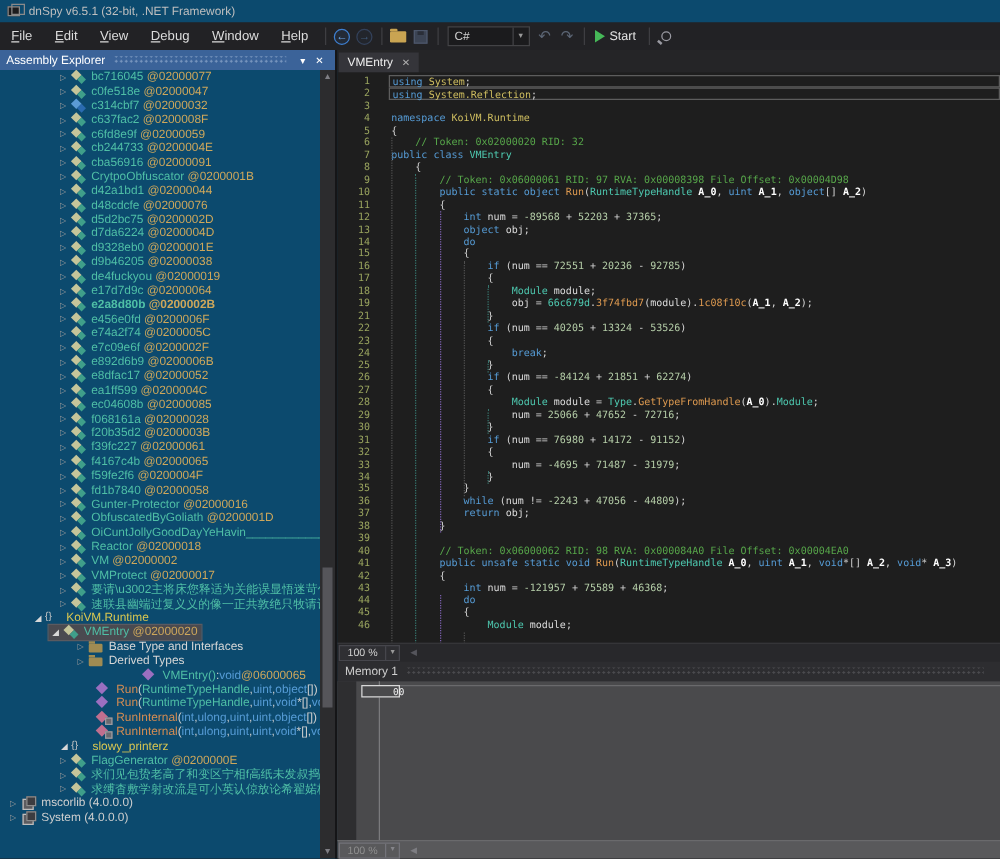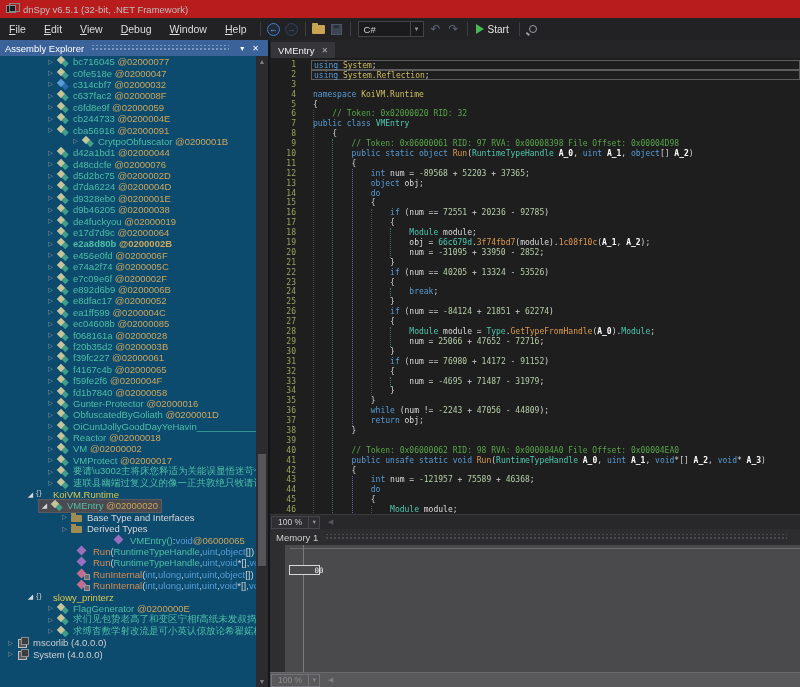--- a/index.html
+++ b/index.html
@@ -1,21 +1,21 @@
 <!DOCTYPE html>
 <html><head>
 <meta charset="utf-8">
 <style>
   * { margin:0; padding:0; box-sizing:border-box; }
   html,body { width:800px; height:687px; overflow:hidden; background:#1e1e1e;
     font-family:"Liberation Sans","DejaVu Sans",sans-serif; }
   .app { width:800px; height:687px; display:flex; flex-direction:column; background:#202022; }
 
   
-  .titlebar { height:18px; background:#b91c1c; display:flex; align-items:center; padding-left:6px; flex:none; }
+  .titlebar { height:18px; background:#0c4a6e; display:flex; align-items:center; padding-left:6px; flex:none; }
   .win-ico { width:10px; height:8px; border:1px solid #8a8a8a; position:relative; margin-right:7px; background:#1c1c1e; }
   .win-ico::before { content:""; position:absolute; left:2px; top:-3px; width:9px; height:7px; border:1px solid #8a8a8a; }
   .titlebar .t { font-size:9.5px; color:#bfbfbf; }
 
   
   .menubar { height:22px; background:#222225; display:flex; align-items:center; flex:none; }
   .menu-item { font-size:10.5px; color:#dcdcdc; padding:3px 9px; cursor:default; }
   .menu-item::first-letter { text-decoration:underline; }
   .tb-sep { width:1px; height:14px; background:#3e3e42; margin:0 4px; }
   .tb-btn { width:18px; height:18px; display:flex; align-items:center; justify-content:center; flex:none; }
@@ -107,21 +107,21 @@
   .hleft { font-size:7px; color:#55555c; margin-left:8px; }
 
   .memhead { height:16px; background:#2d2d30; display:flex; align-items:center; padding:0 6px; flex:none; }
   .memhead .mt { font-size:9.5px; color:#cfcfcf; white-space:nowrap; }
   .dots-g { flex:1; height:6px; margin:0 7px;
     background-image:radial-gradient(#4a4a4e 0.8px, transparent 0.9px); background-size:4px 4px; background-position:0 2px; }
   .membody { flex:1; background:#4a4a4c; position:relative; min-height:0; }
   .memgutter { position:absolute; left:0; top:0; bottom:0; width:15px; background:#2e2e30; }
   .memdiv { position:absolute; left:33px; top:0; bottom:0; width:1px; background:#7a7a7c; }
   .memrowline { position:absolute; left:20px; right:0; top:3px; height:1px; background:#6a6a6c; }
-  .membyte { position:absolute; left:19px; top:20px; width:14px; height:10px; border:1px solid #d8d8d8;
+  .membyte { position:absolute; left:19px; top:3px; width:14px; height:10px; border:1px solid #d8d8d8;
     font-family:"DejaVu Sans Mono","Liberation Mono",monospace; font-size:7.5px; color:#f0f0f0;
     display:flex; align-items:center; justify-content:center; background:#4a4a4c;padding-left:29px; }
   .memzoom { height:15px; background:#59595b; border-top:1px solid #6a6a6c; display:flex; align-items:center; flex:none; }
   .memzoom .zoombox { background:#59595b; border-color:#73737a; }
   .memzoom .zv { color:#8e8e8e; } .memzoom .za { border-color:#73737a; color:#85858a; }
   .memzoom .hleft { color:#7d7d82; }
 </style>
 </head>
 <body>
 
@@ -249,21 +249,21 @@
             <div class="trow" style="padding-left: 45px;">
               <span class="trow-hl">
                 <span class="exp collapsed">▷</span>
                 <span class="tico class"></span>
                 <span class="tsp"></span>
                 <span class="tk-t">cba56916</span>
                 <span class="tk-w">&nbsp;</span>
                 <span class="tk-a">@02000091</span>
               </span>
             </div>
-            <div class="trow" style="padding-left: 45px; justify-content: center;">
+            <div class="trow" style="padding-left: 45px;">
               <span class="trow-hl">
                 <span class="exp collapsed">▷</span>
                 <span class="tico class"></span>
                 <span class="tsp"></span>
                 <span class="tk-t">CrytpoObfuscator</span>
                 <span class="tk-w">&nbsp;</span>
                 <span class="tk-a">@0200001B</span>
               </span>
             </div>
             <div class="trow" style="padding-left: 45px;">
@@ -669,21 +669,21 @@
                 <span class="tk-w">, </span>
                 <span class="tk-k">uint</span>
                 <span class="tk-w">, </span>
                 <span class="tk-k">uint</span>
                 <span class="tk-w">, </span>
                 <span class="tk-k">void</span>
                 <span class="tk-w">*[], </span>
                 <span class="tk-k">void</span>
               </span>
             </div>
-            <div class="trow" style="padding-left: 25px;">
+            <div class="trow" style="padding-left: 25px; margin-left: 21px;">
               <span class="trow-hl">
                 <span class="exp expanded">◢</span>
                 <span class="tico nsb"></span>
                 <span class="tsp"></span>
                 <span class="tk-n">slowy_printerz</span>
               </span>
             </div>
             <div class="trow" style="padding-left: 45px;">
               <span class="trow-hl">
                 <span class="exp collapsed">▷</span>
@@ -756,21 +756,20 @@
           <div class="cline"><span class="ln">10</span><span class="lc"><span class="cw">        </span><span class="ck">public static object</span><span class="cw"> </span><span class="cm">Run</span><span class="cw">(</span><span class="ct">RuntimeTypeHandle</span><span class="cw"> </span><span class="cp">A_0</span><span class="cw">, </span><span class="ck">uint</span><span class="cw"> </span><span class="cp">A_1</span><span class="cw">, </span><span class="ck">object</span><span class="cw">[] </span><span class="cp">A_2</span><span class="cw">)</span></span></div>
           <div class="cline"><span class="ln">11</span><span class="lc"><span class="cw">        {</span></span></div>
           <div class="cline"><span class="ln">12</span><span class="lc"><span class="cw">            </span><span class="ck">int</span><span class="cw"> </span><span class="ci">num</span><span class="cw"> = </span><span class="cd">-89568</span><span class="cw"> + </span><span class="cd">52203</span><span class="cw"> + </span><span class="cd">37365</span><span class="cw">;</span></span></div>
           <div class="cline"><span class="ln">13</span><span class="lc"><span class="cw">            </span><span class="ck">object</span><span class="cw"> </span><span class="ci">obj</span><span class="cw">;</span></span></div>
           <div class="cline"><span class="ln">14</span><span class="lc"><span class="cw">            </span><span class="ck">do</span></span></div>
           <div class="cline"><span class="ln">15</span><span class="lc"><span class="cw">            {</span></span></div>
           <div class="cline"><span class="ln">16</span><span class="lc"><span class="cw">                </span><span class="ck">if</span><span class="cw"> (</span><span class="ci">num</span><span class="cw"> == </span><span class="cd">72551</span><span class="cw"> + </span><span class="cd">20236</span><span class="cw"> - </span><span class="cd">92785</span><span class="cw">)</span></span></div>
           <div class="cline"><span class="ln">17</span><span class="lc"><span class="cw">                {</span></span></div>
           <div class="cline"><span class="ln">18</span><span class="lc"><span class="cw">                    </span><span class="ct">Module</span><span class="cw"> </span><span class="ci">module</span><span class="cw">;</span></span></div>
           <div class="cline"><span class="ln">19</span><span class="lc"><span class="cw">                    </span><span class="ci">obj</span><span class="cw"> = </span><span class="ct">66c679d</span><span class="cw">.</span><span class="cm">3f74fbd7</span><span class="cw">(</span><span class="ci">module</span><span class="cw">).</span><span class="cm">1c08f10c</span><span class="cw">(</span><span class="cp">A_1</span><span class="cw">, </span><span class="cp">A_2</span><span class="cw">);</span></span></div>
-          <div class="cline"><span class="ln">20</span><span class="lc"><span class="cw">                    </span><span class="ci">num</span><span class="cw"> = </span><span class="cd">-31095</span><span class="cw"> + </span><span class="cd">33950</span><span class="cw"> - </span><span class="cd">2852</span><span class="cw">;</span></span></div>
           <div class="cline"><span class="ln">21</span><span class="lc"><span class="cw">                }</span></span></div>
           <div class="cline"><span class="ln">22</span><span class="lc"><span class="cw">                </span><span class="ck">if</span><span class="cw"> (</span><span class="ci">num</span><span class="cw"> == </span><span class="cd">40205</span><span class="cw"> + </span><span class="cd">13324</span><span class="cw"> - </span><span class="cd">53526</span><span class="cw">)</span></span></div>
           <div class="cline"><span class="ln">23</span><span class="lc"><span class="cw">                {</span></span></div>
           <div class="cline"><span class="ln">24</span><span class="lc"><span class="cw">                    </span><span class="ck">break</span><span class="cw">;</span></span></div>
           <div class="cline"><span class="ln">25</span><span class="lc"><span class="cw">                }</span></span></div>
           <div class="cline"><span class="ln">26</span><span class="lc"><span class="cw">                </span><span class="ck">if</span><span class="cw"> (</span><span class="ci">num</span><span class="cw"> == </span><span class="cd">-84124</span><span class="cw"> + </span><span class="cd">21851</span><span class="cw"> + </span><span class="cd">62274</span><span class="cw">)</span></span></div>
           <div class="cline"><span class="ln">27</span><span class="lc"><span class="cw">                {</span></span></div>
           <div class="cline"><span class="ln">28</span><span class="lc"><span class="cw">                    </span><span class="ct">Module</span><span class="cw"> </span><span class="ci">module</span><span class="cw"> = </span><span class="ct">Type</span><span class="cw">.</span><span class="cm">GetTypeFromHandle</span><span class="cw">(</span><span class="cp">A_0</span><span class="cw">).</span><span class="ct">Module</span><span class="cw">;</span></span></div>
           <div class="cline"><span class="ln">29</span><span class="lc"><span class="cw">                    </span><span class="ci">num</span><span class="cw"> = </span><span class="cd">25066</span><span class="cw"> + </span><span class="cd">47652</span><span class="cw"> - </span><span class="cd">72716</span><span class="cw">;</span></span></div>
           <div class="cline"><span class="ln">30</span><span class="lc"><span class="cw">                }</span></span></div>

